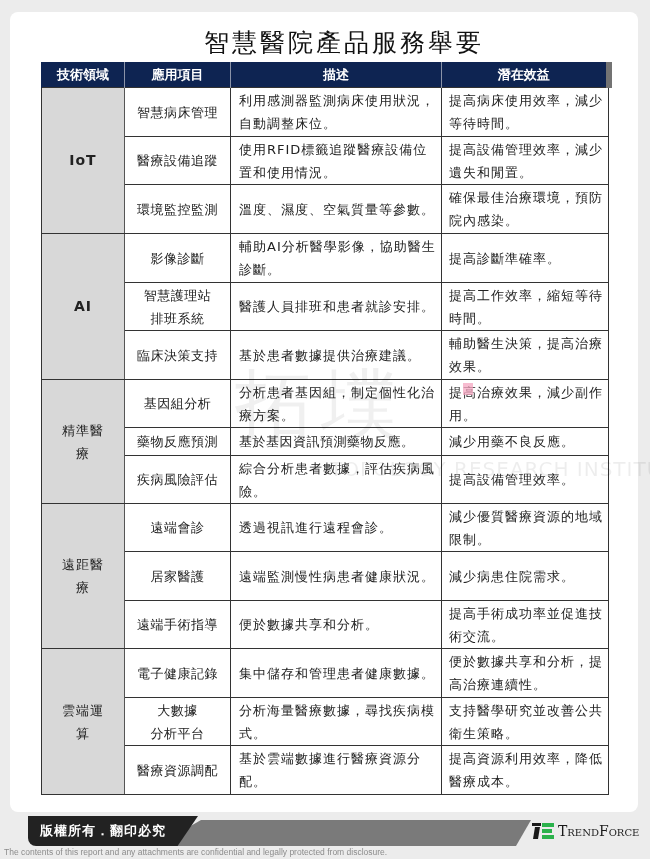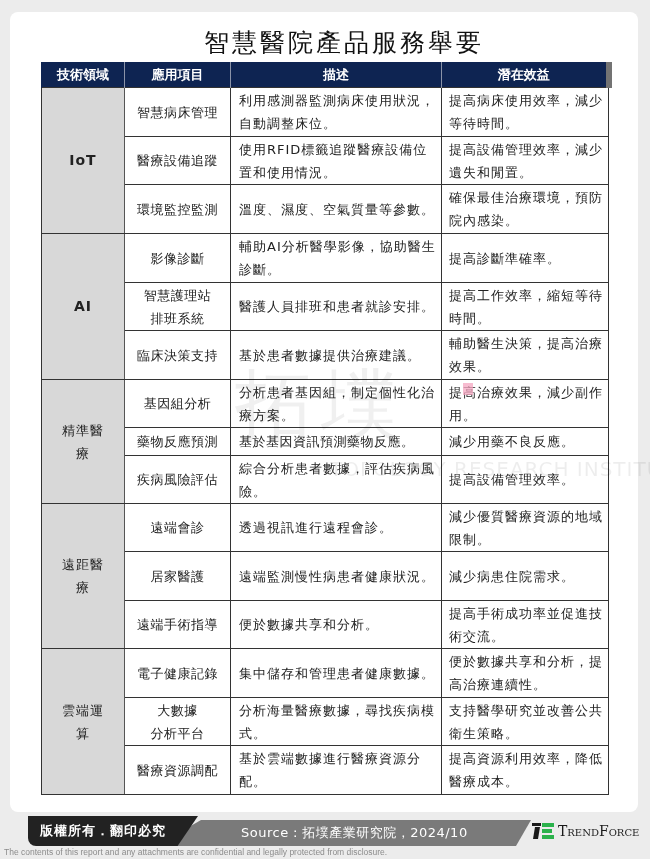--- a/index.html
+++ b/index.html
@@ -214,21 +214,20 @@
 <div class="watermark">
   <div class="wm-big">拓墣</div>
   <div class="wm-small">TOPOLOGY RESEARCH INSTITUTE</div>
 </div>
 <div class="wm-dot"></div>
 
 <div class="footer-bar">
   <div class="footer-grey"></div>
   <div class="footer-dark"></div>
   <div class="footer-dark-text">版權所有．翻印必究</div>
-  <div class="footer-source">Source：拓墣產業研究院，2024/10</div>
   <div class="footer-logo">
     <svg class="logo-mark" viewBox="0 0 22 16">
       <rect x="0" y="0" width="9" height="3" fill="#1a1a1a"></rect>
       <polygon points="3,4 8,4 6,16 1,16" fill="#1a1a1a"></polygon>
       <rect x="10" y="0" width="12" height="4" fill="#2bb24c"></rect>
       <rect x="10" y="6" width="10" height="4" fill="#2bb24c"></rect>
       <rect x="10" y="12" width="12" height="4" fill="#2bb24c"></rect>
     </svg>
     <span class="logo-text">TrendForce</span>
   </div>

